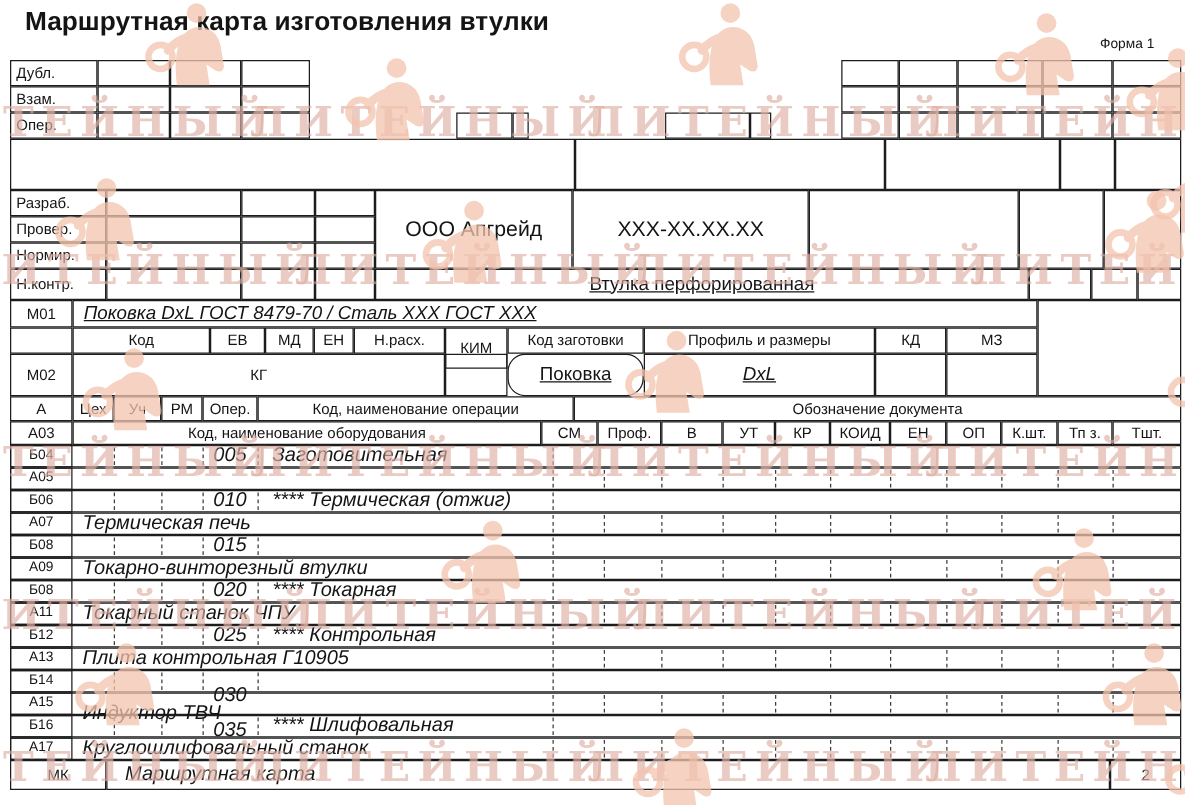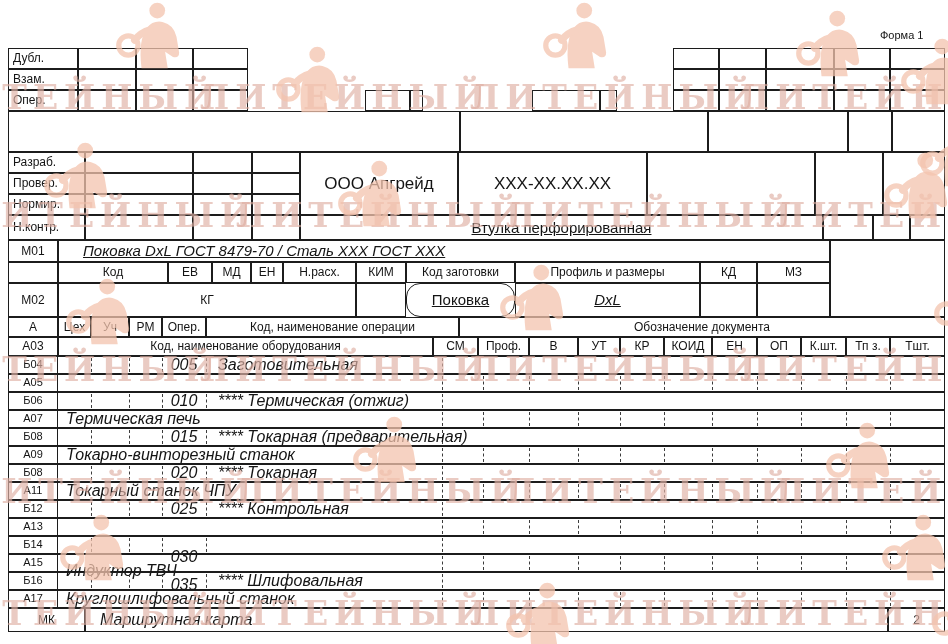--- a/index.html
+++ b/index.html
@@ -20,20 +20,21 @@
   #watermark{position:absolute;left:0;top:0;width:948px;height:644px;pointer-events:none;z-index:3;}
   .wm-word{position:absolute;font-family:"DejaVu Serif",serif;font-weight:bold;font-size:33px;
            letter-spacing:6px;color:rgba(197,112,88,0.36);white-space:nowrap;
            text-shadow:0 0 1px rgba(255,255,255,0.5);}
   .mascot{position:absolute;opacity:0.75;}
 </style>
 </head>
 <body>
 
 <div class="page">
+  <div class="title">Маршрутная карта изготовления втулки</div>
   <div class="form-label">Форма 1</div>
   <div id="form">
       <div class="c " style="left: 8px; top: 48px; width: 70px; height: 21px;">Дубл.</div>
       <div class="c " style="left: 78px; top: 48px; width: 58px; height: 21px;"></div>
       <div class="c " style="left: 136px; top: 48px; width: 57px; height: 21px;"></div>
       <div class="c " style="left: 193px; top: 48px; width: 55px; height: 21px;"></div>
       <div class="c " style="left: 8px; top: 69px; width: 70px; height: 21px;">Взам.</div>
       <div class="c " style="left: 78px; top: 69px; width: 58px; height: 21px;"></div>
       <div class="c " style="left: 136px; top: 69px; width: 57px; height: 21px;"></div>
       <div class="c " style="left: 193px; top: 69px; width: 55px; height: 21px;"></div>
@@ -84,29 +85,29 @@
       <div class="c center big" style="left: 300px; top: 152px; width: 158px; height: 63px;">ООО Апгрейд</div>
       <div class="c center big" style="left: 458px; top: 152px; width: 189px; height: 63px;">ХХХ-ХХ.ХХ.ХХ</div>
       <div class="c " style="left: 647px; top: 152px; width: 168px; height: 63px;"></div>
       <div class="c " style="left: 815px; top: 152px; width: 68px; height: 63px;"></div>
       <div class="c " style="left: 883px; top: 152px; width: 62px; height: 63px;"></div>
       <div class="c center med" style="left: 300px; top: 215px; width: 523px; height: 25px;">Втулка перфорированная</div>
       <div class="c " style="left: 823px; top: 215px; width: 50px; height: 25px;"></div>
       <div class="c " style="left: 873px; top: 215px; width: 37px; height: 25px;"></div>
       <div class="c " style="left: 910px; top: 215px; width: 35px; height: 25px;"></div>
       <div class="c center" style="left: 8px; top: 240px; width: 50px; height: 22px;">М01</div>
-      <div class="c it med" style="left: 58px; top: 240px; width: 772px; height: 22px; padding-left: 24px; text-align: center;">Поковка DxL ГОСТ 8479-70 / Сталь ХХХ ГОСТ ХХХ</div>
+      <div class="c it med" style="left: 58px; top: 240px; width: 772px; height: 22px; padding-left: 8px; text-align: center;">Поковка DxL ГОСТ 8479-70 / Сталь ХХХ ГОСТ ХХХ</div>
       <div class="c " style="left: 830px; top: 240px; width: 115px; height: 77px;"></div>
       <div class="c " style="left: 8px; top: 262px; width: 50px; height: 21px;"></div>
       <div class="c center" style="left: 58px; top: 262px; width: 110px; height: 21px;">Код</div>
       <div class="c center" style="left: 168px; top: 262px; width: 44px; height: 21px;">ЕВ</div>
       <div class="c center" style="left: 212px; top: 262px; width: 39px; height: 21px;">МД</div>
       <div class="c center" style="left: 251px; top: 262px; width: 32px; height: 21px;">ЕН</div>
       <div class="c center" style="left: 283px; top: 262px; width: 73px; height: 21px;">Н.расх.</div>
-      <div class="c center" style="left: 356px; top: 262px; width: 50px; height: 21px;">КИМ</div>
+      <div class="c center" style="left: 356px; top: 262px; width: 50px; height: 33px;">КИМ</div>
       <div class="c center" style="left: 406px; top: 262px; width: 109px; height: 21px;">Код заготовки</div>
       <div class="c center" style="left: 515px; top: 262px; width: 185px; height: 21px;">Профиль и размеры</div>
       <div class="c center" style="left: 700px; top: 262px; width: 57px; height: 21px;">КД</div>
       <div class="c center" style="left: 757px; top: 262px; width: 73px; height: 21px;">МЗ</div>
       <div class="c center" style="left: 8px; top: 283px; width: 50px; height: 34px;">М02</div>
       <div class="c center" style="left: 58px; top: 283px; width: 298px; height: 34px;">КГ</div>
       <div class="c " style="left: 356px; top: 283px; width: 50px; height: 34px;"></div>
       <div class="c center med" style="left: 406px; top: 283px; width: 109px; height: 34px; border-radius: 14px;">Поковка</div>
       <div class="c center med it" style="left: 515px; top: 283px; width: 185px; height: 34px;">DxL</div>
       <div class="c " style="left: 700px; top: 283px; width: 57px; height: 34px;"></div>
@@ -177,35 +178,34 @@
       <div class="dash" style="left: 890px; top: 412px; height: 14px;"></div>
       <div class="t it" style="left: 66px; top: 410px; width: 360px; height: 18px;">Термическая печь</div>
       <div class="c " style="left: 8px; top: 428px; width: 937px; height: 18px;"></div>
       <div class="c center sm" style="left: 8px; top: 428px; width: 50px; height: 18px;">Б08</div>
       <div class="dash" style="left: 91px; top: 430px; height: 14px;"></div>
       <div class="dash" style="left: 129px; top: 430px; height: 14px;"></div>
       <div class="dash" style="left: 162px; top: 430px; height: 14px;"></div>
       <div class="dash" style="left: 206px; top: 430px; height: 14px;"></div>
       <div class="dash" style="left: 442px; top: 430px; height: 14px;"></div>
       <div class="t it center" style="left: 162px; top: 428px; width: 44px; height: 18px;">015</div>
-      <div class="t it" style="left: 218px; top: 428px; width: 500px; height: 18px;">**** Токарная (предварительная)</div>
       <div class="c " style="left: 8px; top: 446px; width: 937px; height: 18px;"></div>
       <div class="c center sm" style="left: 8px; top: 446px; width: 50px; height: 18px;">А09</div>
       <div class="dash" style="left: 442px; top: 448px; height: 14px;"></div>
       <div class="dash" style="left: 483px; top: 448px; height: 14px;"></div>
       <div class="dash" style="left: 529px; top: 448px; height: 14px;"></div>
       <div class="dash" style="left: 578px; top: 448px; height: 14px;"></div>
       <div class="dash" style="left: 620px; top: 448px; height: 14px;"></div>
       <div class="dash" style="left: 664px; top: 448px; height: 14px;"></div>
       <div class="dash" style="left: 712px; top: 448px; height: 14px;"></div>
       <div class="dash" style="left: 757px; top: 448px; height: 14px;"></div>
       <div class="dash" style="left: 801px; top: 448px; height: 14px;"></div>
       <div class="dash" style="left: 846px; top: 448px; height: 14px;"></div>
       <div class="dash" style="left: 890px; top: 448px; height: 14px;"></div>
-      <div class="t it" style="left: 66px; top: 446px; width: 360px; height: 18px;">Токарно-винторезный станок</div>
+      <div class="t it" style="left: 66px; top: 446px; width: 360px; height: 18px;">Токарно-винторезный втулки</div>
       <div class="c " style="left: 8px; top: 464px; width: 937px; height: 18px;"></div>
       <div class="c center sm" style="left: 8px; top: 464px; width: 50px; height: 18px;">Б08</div>
       <div class="dash" style="left: 91px; top: 466px; height: 14px;"></div>
       <div class="dash" style="left: 129px; top: 466px; height: 14px;"></div>
       <div class="dash" style="left: 162px; top: 466px; height: 14px;"></div>
       <div class="dash" style="left: 206px; top: 466px; height: 14px;"></div>
       <div class="dash" style="left: 442px; top: 466px; height: 14px;"></div>
       <div class="t it center" style="left: 162px; top: 464px; width: 44px; height: 18px;">020</div>
       <div class="t it" style="left: 218px; top: 464px; width: 500px; height: 18px;">**** Токарная</div>
       <div class="c " style="left: 8px; top: 482px; width: 937px; height: 18px;"></div>
@@ -237,20 +237,21 @@
       <div class="dash" style="left: 483px; top: 520px; height: 14px;"></div>
       <div class="dash" style="left: 529px; top: 520px; height: 14px;"></div>
       <div class="dash" style="left: 578px; top: 520px; height: 14px;"></div>
       <div class="dash" style="left: 620px; top: 520px; height: 14px;"></div>
       <div class="dash" style="left: 664px; top: 520px; height: 14px;"></div>
       <div class="dash" style="left: 712px; top: 520px; height: 14px;"></div>
       <div class="dash" style="left: 757px; top: 520px; height: 14px;"></div>
       <div class="dash" style="left: 801px; top: 520px; height: 14px;"></div>
       <div class="dash" style="left: 846px; top: 520px; height: 14px;"></div>
       <div class="dash" style="left: 890px; top: 520px; height: 14px;"></div>
+      <div class="t it" style="left: 66px; top: 518px; width: 360px; height: 18px;">Плита контрольная Г10905</div>
       <div class="c " style="left: 8px; top: 536px; width: 937px; height: 18px;"></div>
       <div class="c center sm" style="left: 8px; top: 536px; width: 50px; height: 18px;">Б14</div>
       <div class="dash" style="left: 91px; top: 538px; height: 14px;"></div>
       <div class="dash" style="left: 129px; top: 538px; height: 14px;"></div>
       <div class="dash" style="left: 162px; top: 538px; height: 14px;"></div>
       <div class="dash" style="left: 206px; top: 538px; height: 14px;"></div>
       <div class="dash" style="left: 442px; top: 538px; height: 14px;"></div>
       <div class="t it center" style="left: 162px; top: 536px; width: 44px; height: 18px; margin-top: 12px;">030</div>
       <div class="c " style="left: 8px; top: 554px; width: 937px; height: 18px;"></div>
       <div class="c center sm" style="left: 8px; top: 554px; width: 50px; height: 18px;">А15</div>

